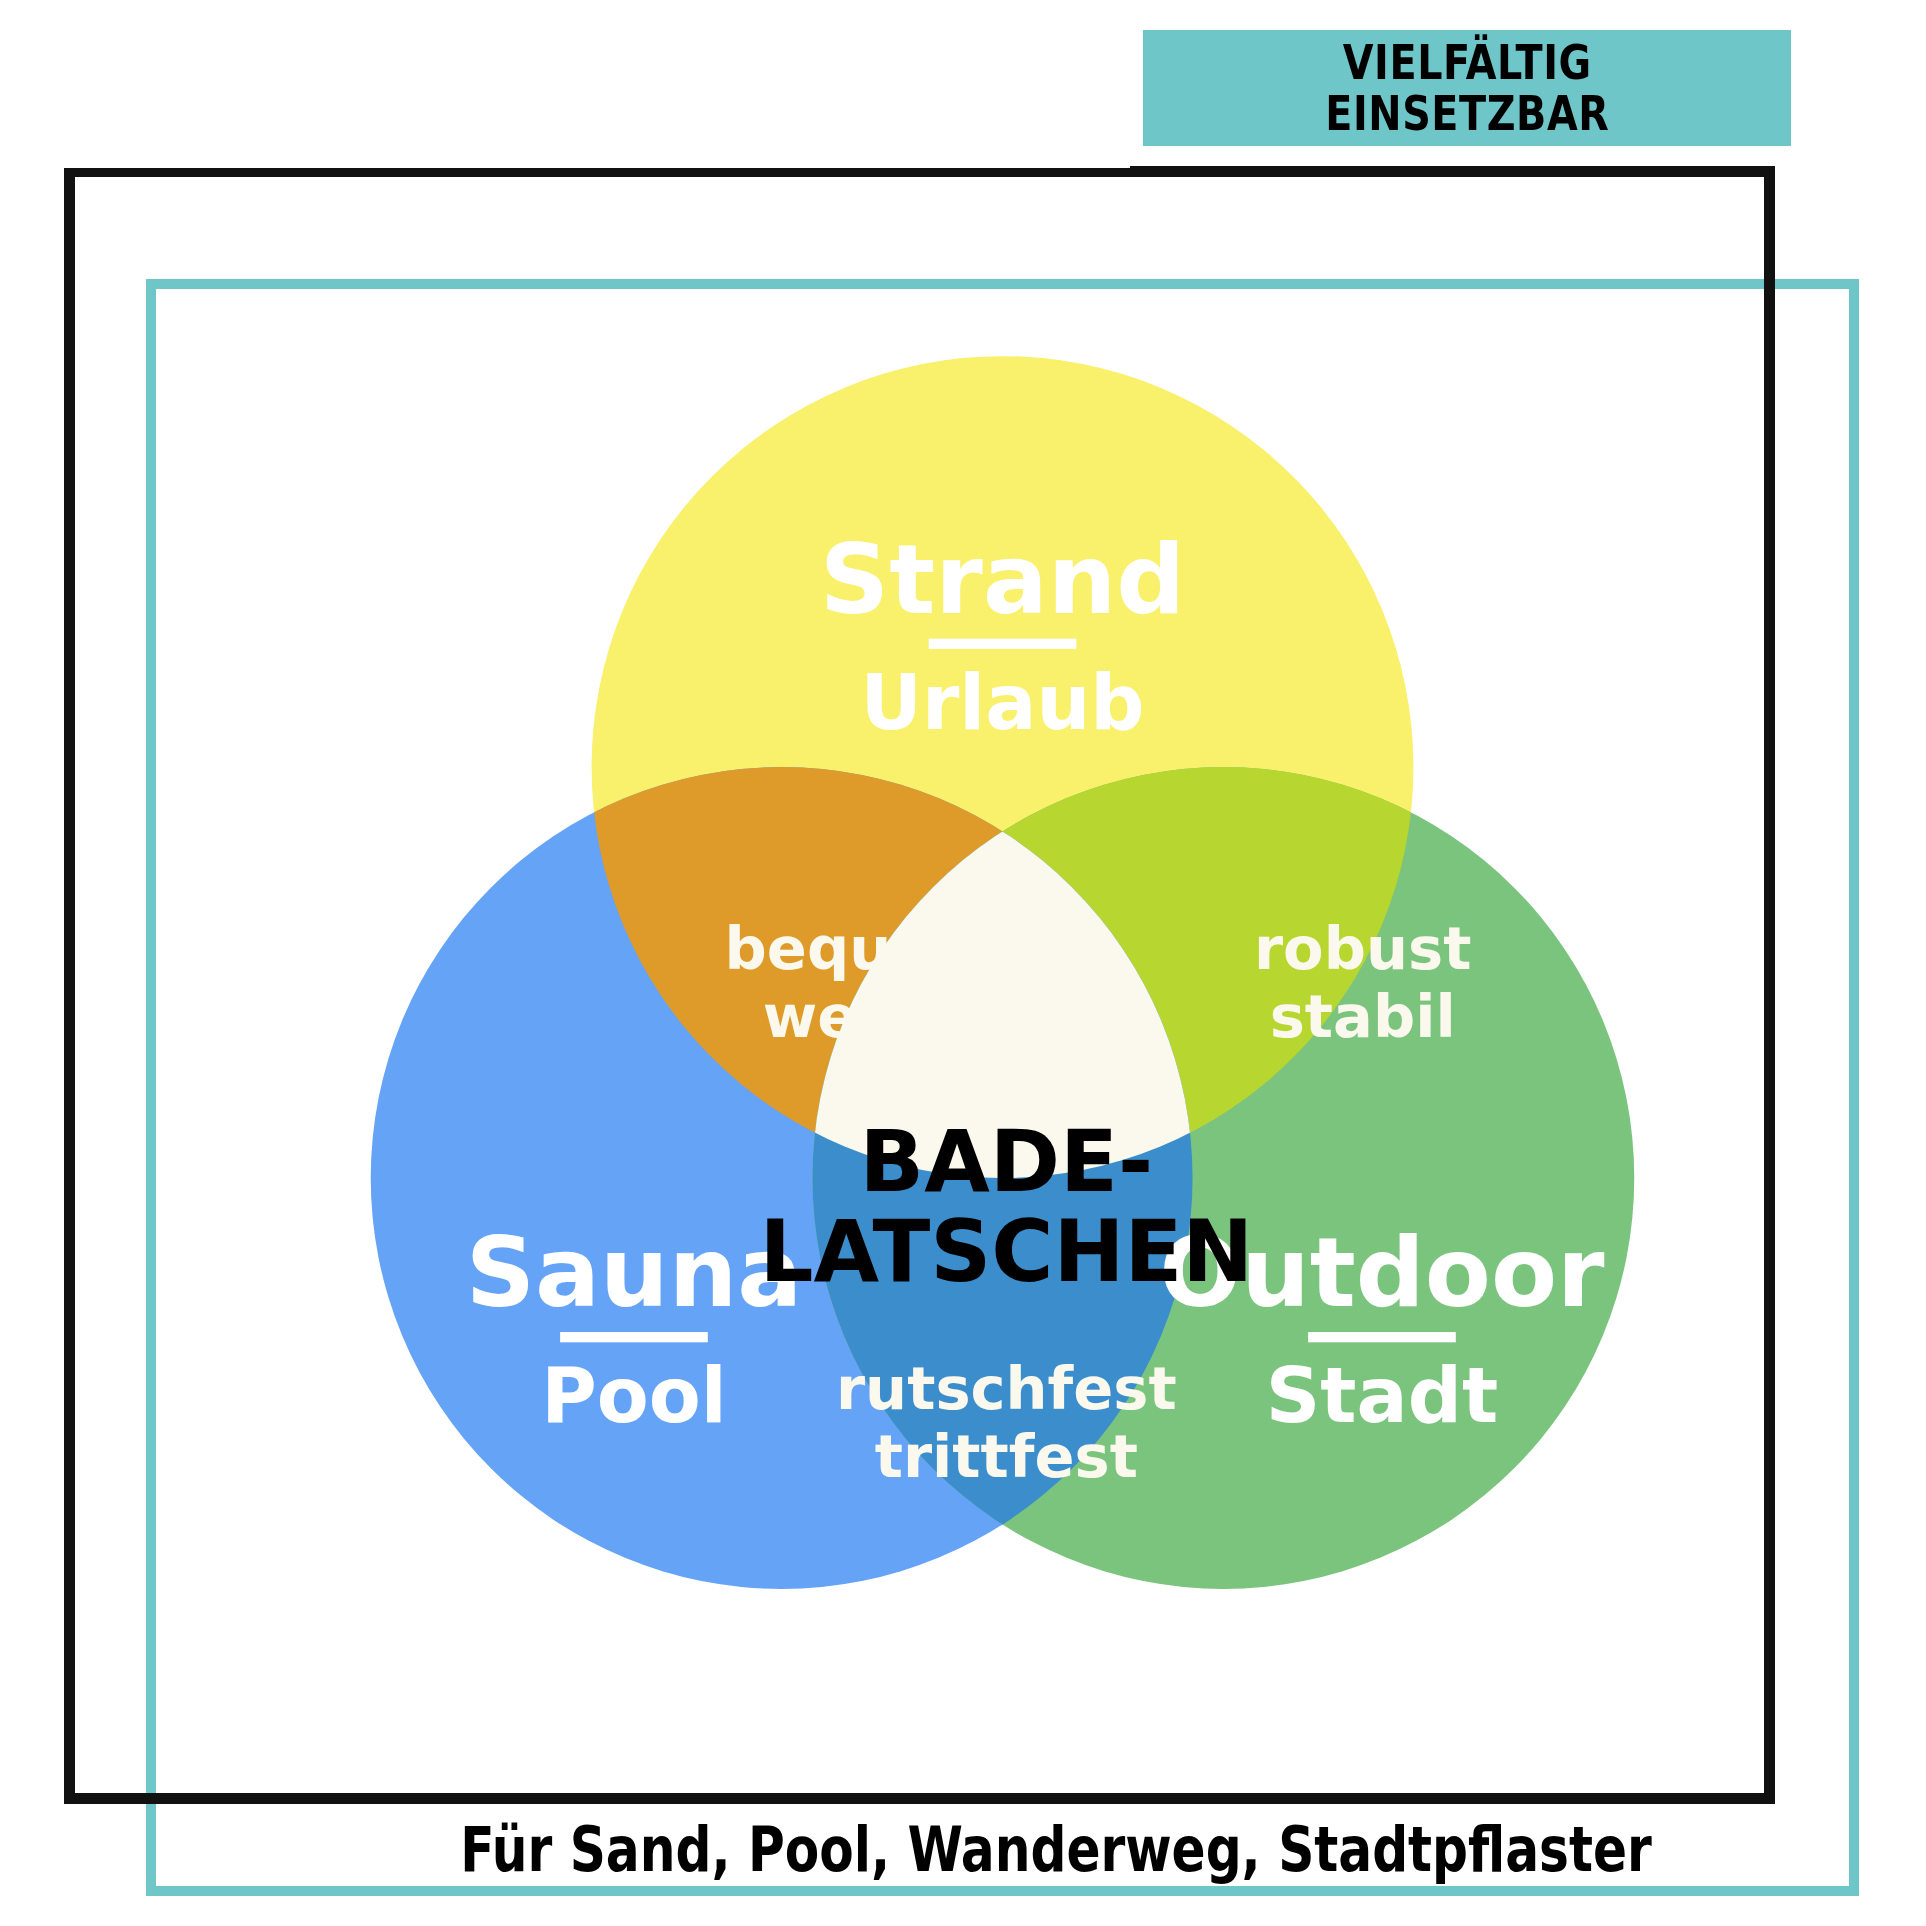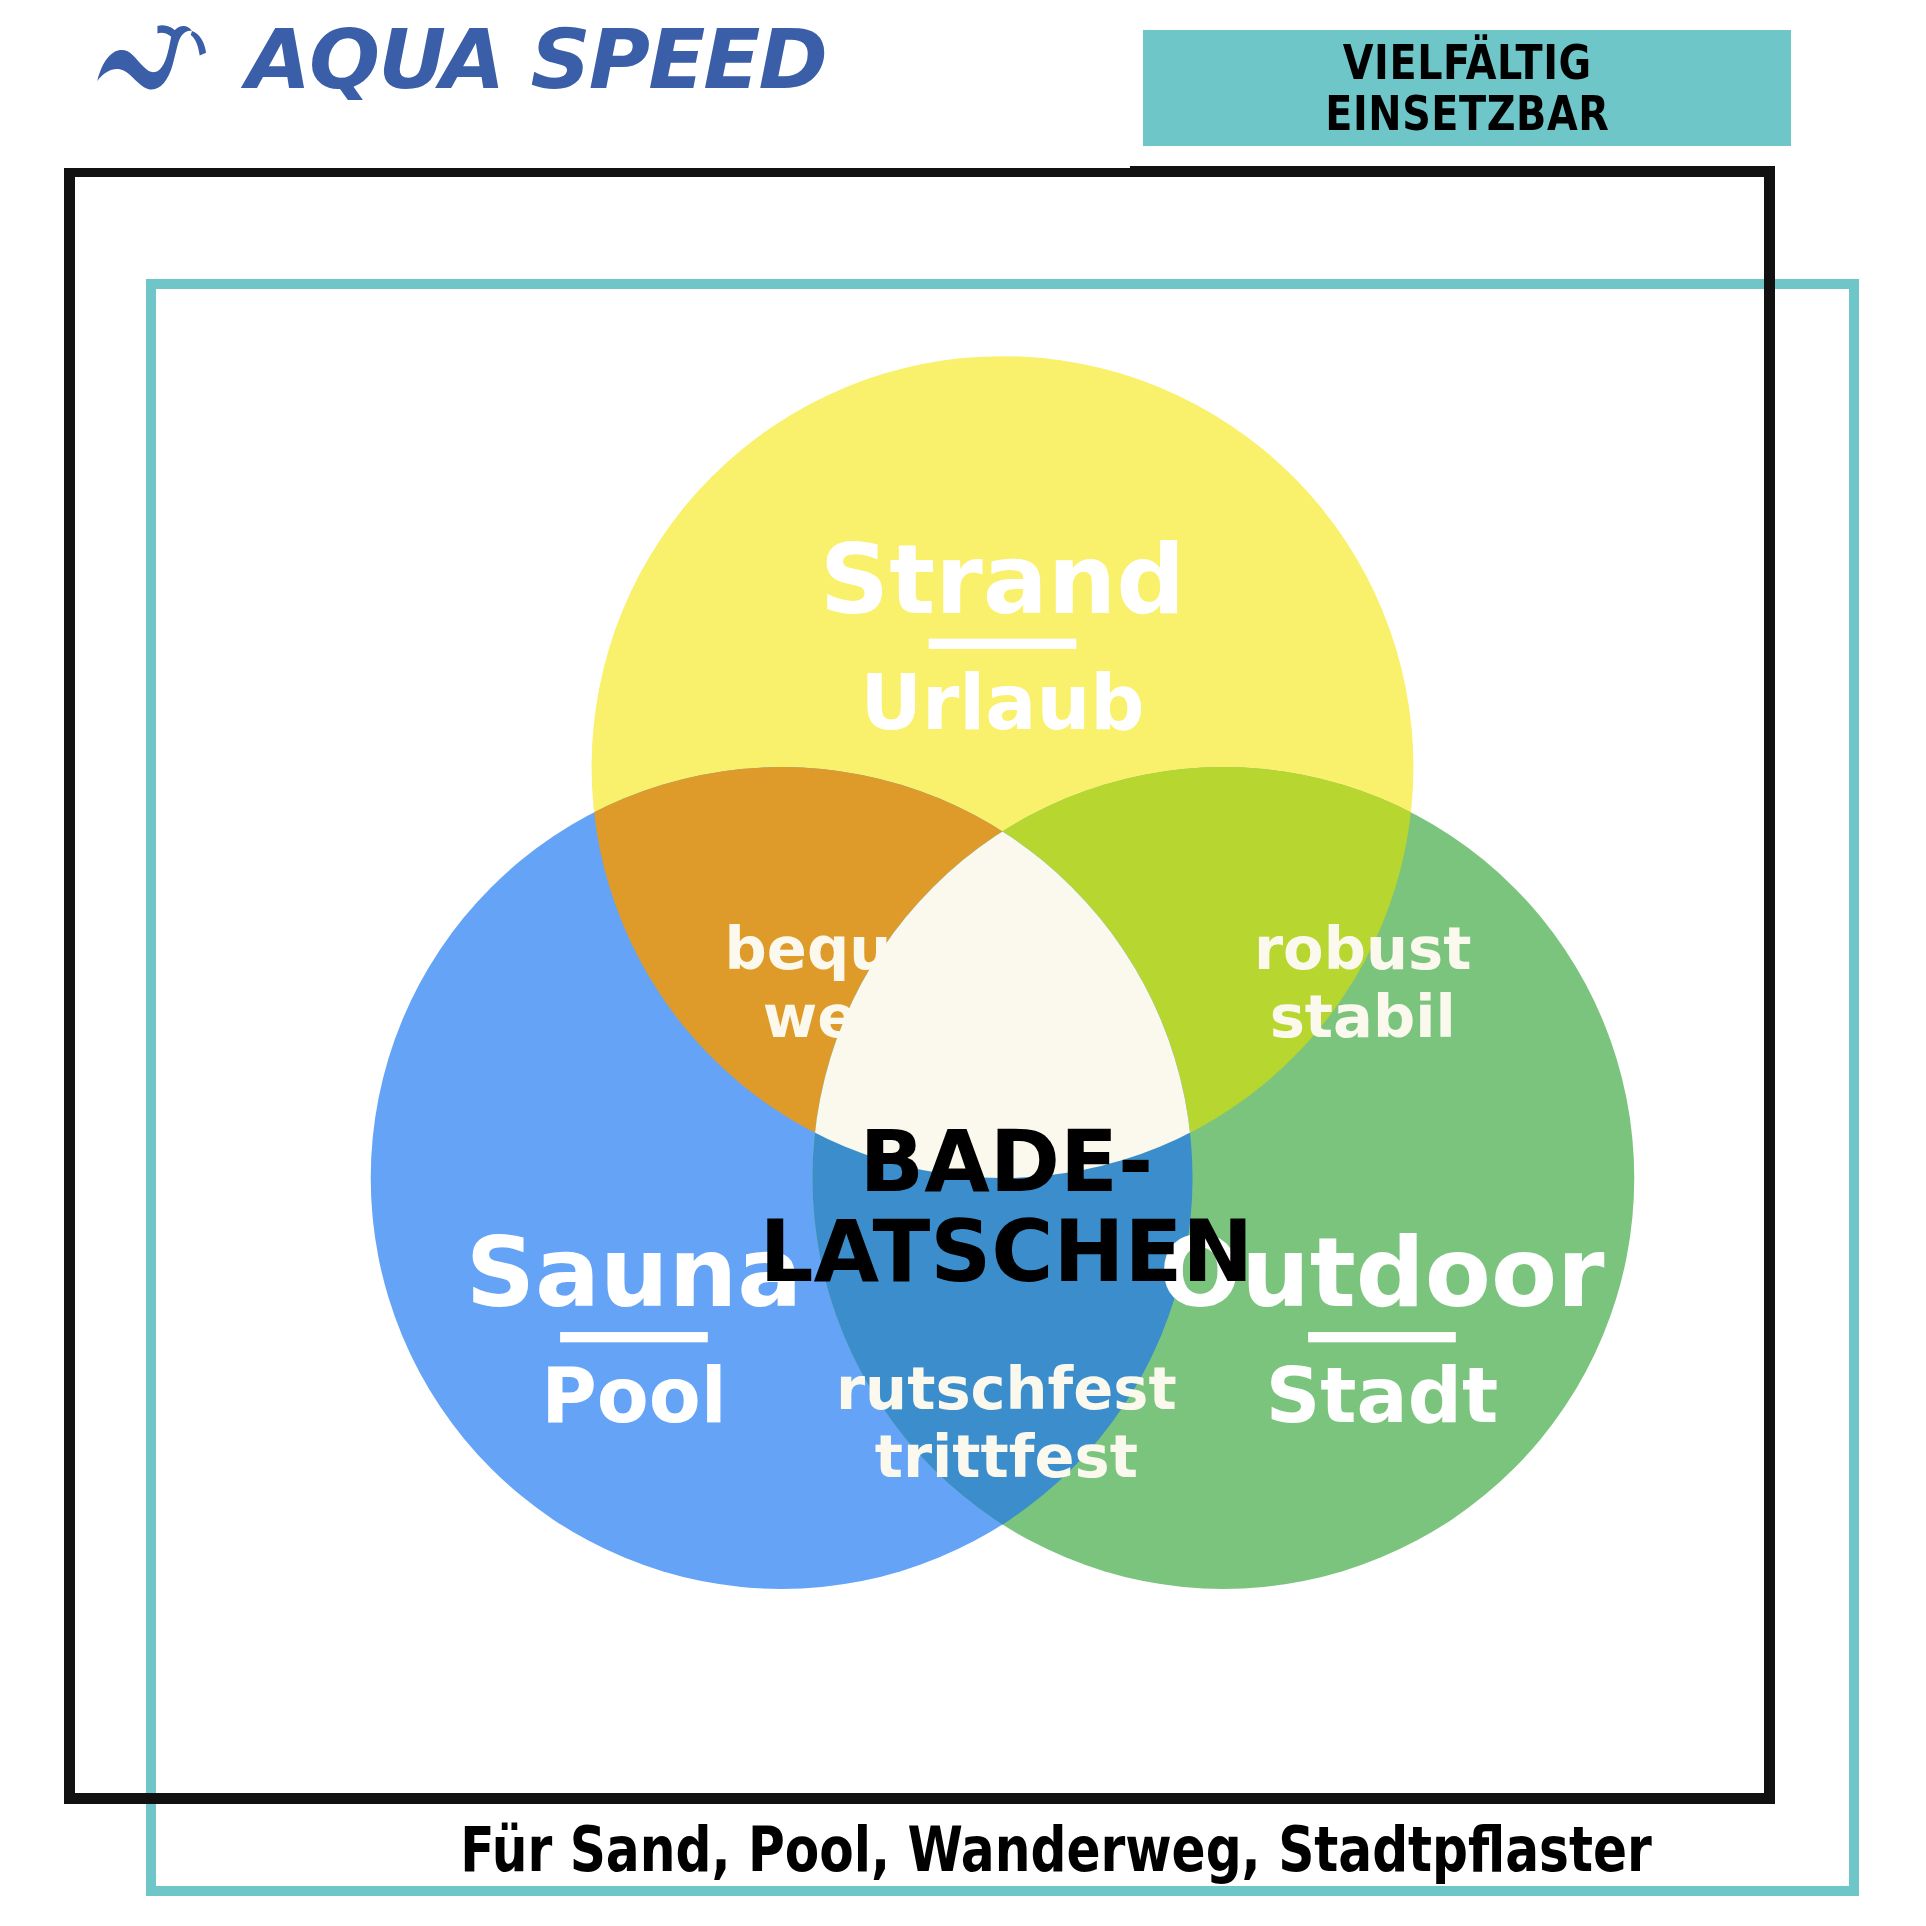--- a/index.html
+++ b/index.html
@@ -72,30 +72,20 @@
 
 <div class="canvas">
 
   <div class="black-frame"></div>
 
   <div class="teal-frame"></div>
 
   <div class="logo-mask"></div>
   <div class="badge-mask"></div>
 
-  <div class="logo">
-    <svg class="logo-wave" viewBox="0 0 225 120" aria-hidden="true">
-      <path d="M2 92 C14 44, 40 34, 58 52 C70 64, 80 80, 92 78 C104 76, 110 58, 114 40
-               L118 20 C126 4, 142 2, 150 14 L150 14 C140 12, 132 20, 128 34
-               L120 66 C112 96, 96 110, 80 104 C66 99, 56 82, 44 76 C30 69, 14 76, 2 92 Z" fill="#3b5ea8"></path>
-      <path d="M96 6 C108 2, 122 8, 130 20 L124 30 C116 18, 104 14, 96 18 Z" fill="#3b5ea8"></path>
-      <path d="M150 14 C162 18, 170 32, 172 48 L162 52 C160 38, 156 26, 148 20 Z" fill="#3b5ea8"></path>
-    </svg>
-    <span class="logo-text">AQUA SPEED</span>
-  </div>
 
   <div class="badge">
     <span class="badge-line">VIELFÄLTIG</span>
     <span class="badge-line">EINSETZBAR</span>
   </div>
 
   <div class="venn-wrap">
     <svg class="venn-svg" viewBox="0 0 2668 2350">
       <defs>
         <clipPath id="clipTop">

